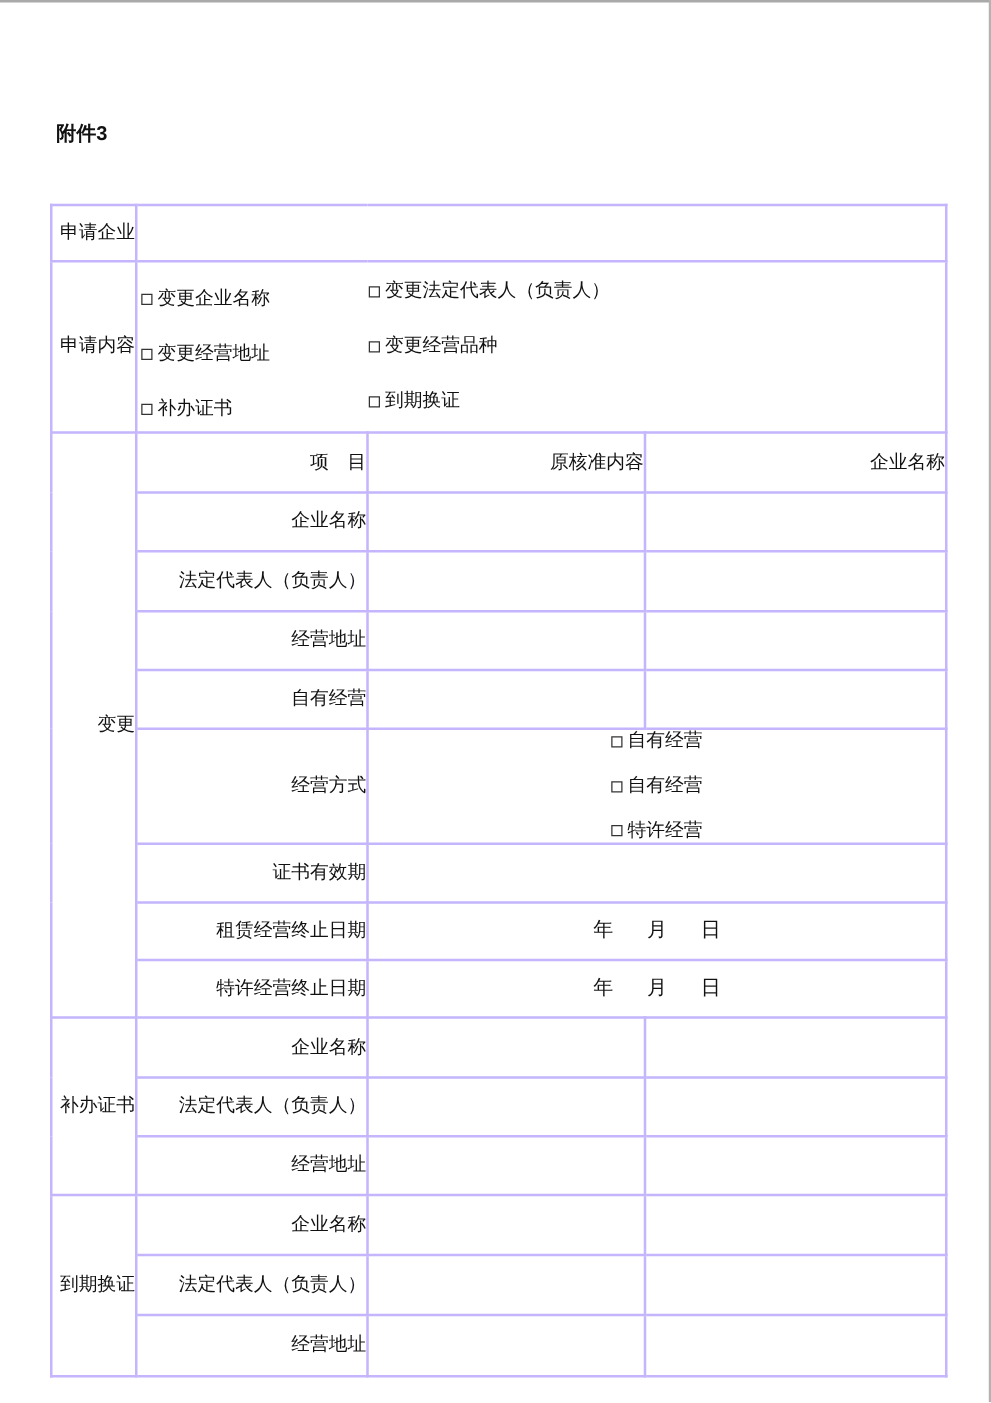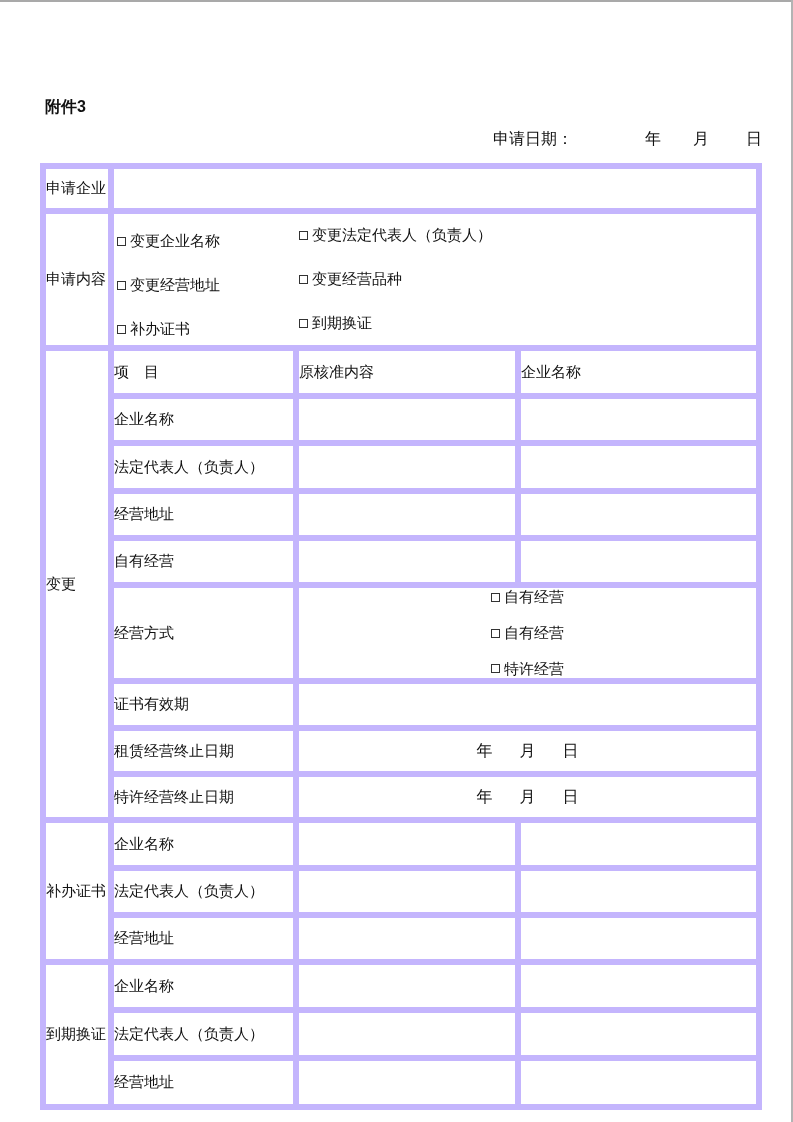--- a/index.html
+++ b/index.html
@@ -24,21 +24,21 @@
   }
   .date-line .gap-y{margin-left:72px;}
   .date-line .gap-m{margin-left:32px;}
   .date-line .gap-d{margin-left:37px;}
 
   table.form-table{
     position:absolute;left:40px;top:163px;width:716px;
     border-collapse:collapse;table-layout:fixed;font-size:15px;
   }
   table.form-table td{
-    border:6px solid #c4b5fd;padding:0;text-align:left;vertical-align:middle;line-height:1.25;
+    border:2px solid #c4b5fd;padding:0;text-align:right;vertical-align:middle;line-height:1.25;
   }
   tr.h45{height:45px;} tr.h137{height:137px;} tr.h48{height:48px;}
   tr.h47{height:47px;} tr.h46{height:46px;} tr.h49{height:49px;}
 
   td.options-cell{text-align:left;}
   .opt-lines{display:flex;flex-direction:column;justify-content:space-around;height:131px;padding-left:3px;}
   .opt-line{display:flex;align-items:center;}
   .opt-line .opt:first-child{width:182px;margin-top:12px;}
   .opt{display:inline-flex;align-items:center;}
   .cb{display:inline-block;width:7px;height:7px;border:1px solid #333333;margin-right:4px;flex:none;background:#ffffff;}
@@ -48,23 +48,20 @@
 </style>
 </head>
 <body>
 
 <div class="page">
   <div class="scan-edge-top"></div>
   <div class="scan-edge-right"></div>
 
   <div class="attachment">附件3</div>
 
-  <div class="date-line">
-    <span>申请日期：</span><span class="gap-y">年</span><span class="gap-m">月</span><span class="gap-d">日</span>
-  </div>
 
   <table class="form-table">
     <colgroup>
       <col style="width:68px">
         <col style="width:185px">
         <col style="width:222px">
         <col style="width:241px">
     </colgroup>
     <tbody>
 

